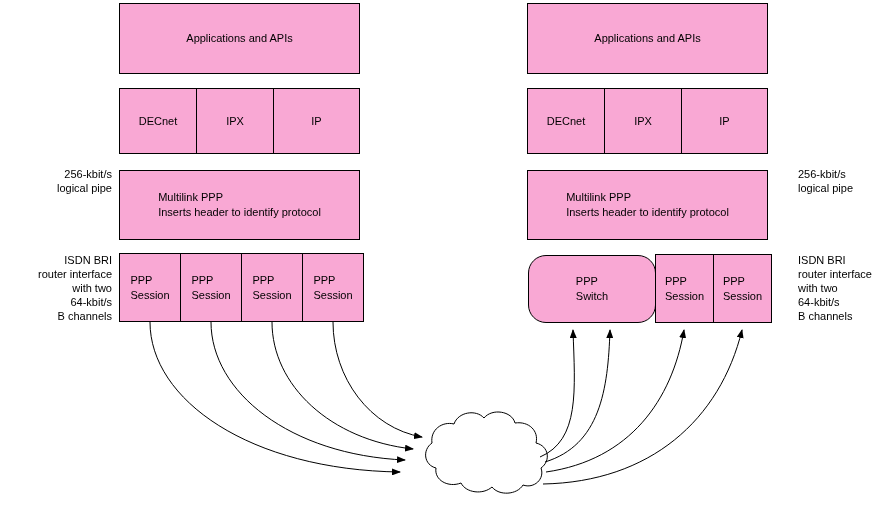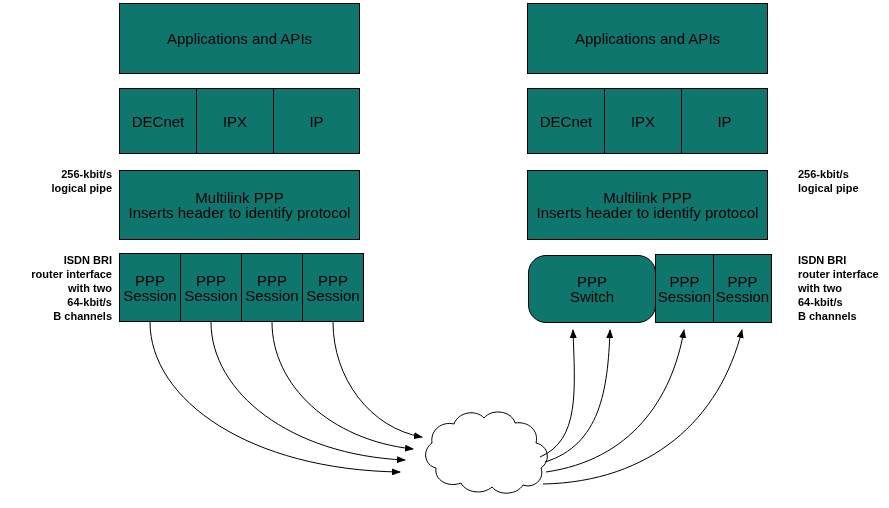--- a/index.html
+++ b/index.html
@@ -16,42 +16,41 @@
     position: relative;
     width: 889px;
     height: 508px;
     background: #ffffff;
     overflow: hidden;
   }
   .box {
     position: absolute;
     box-sizing: border-box;
     border: 1px solid #000000;
-    background: #0f766e;
+    background: #f9a8d4;
     display: flex;
     align-items: center;
     justify-content: center;
-    text-align: center;
-    font-size: 15px;
+    text-align: left;
+    font-size: 11px;
     line-height: 15px;
     color: #000000;
   }
   .box .inner {
     white-space: pre-line;
   }
   .rounded {
     border-radius: 18px;
   }
   .side-label {
     position: absolute;
     font-size: 11px;
     line-height: 14px;
     color: #000000;
     white-space: pre-line;
-    font-weight: bold;
   }
   .label-left {
     text-align: right;
   }
   .label-right {
     text-align: left;
   }
   .cloud-label {
     position: absolute;
     font-size: 11px;

